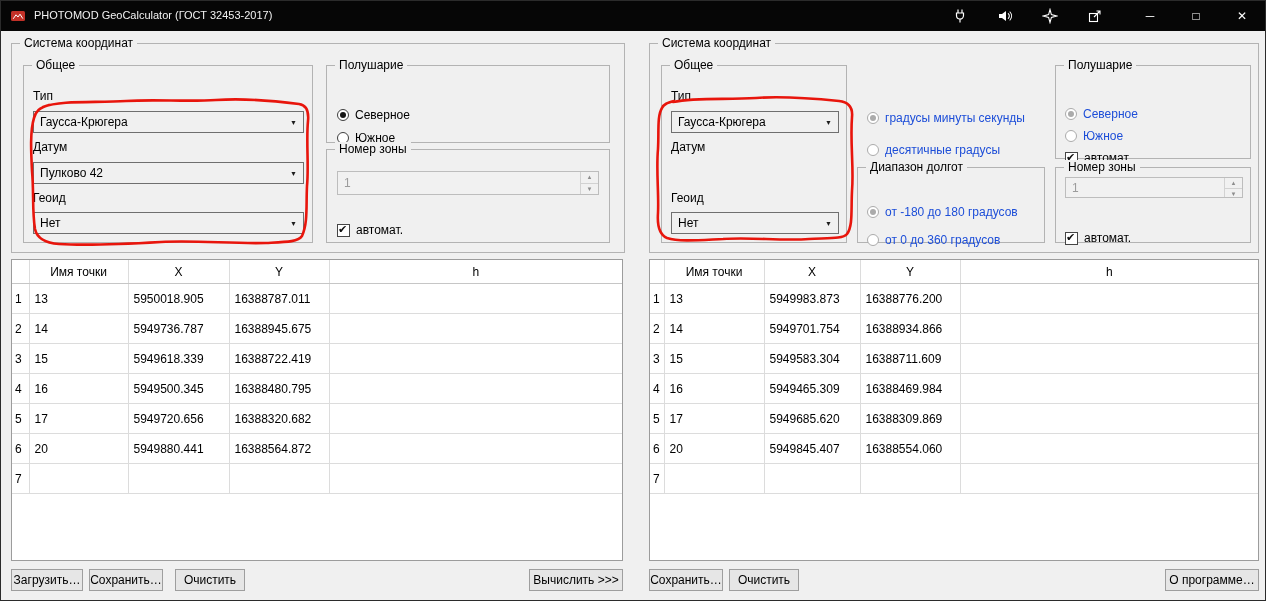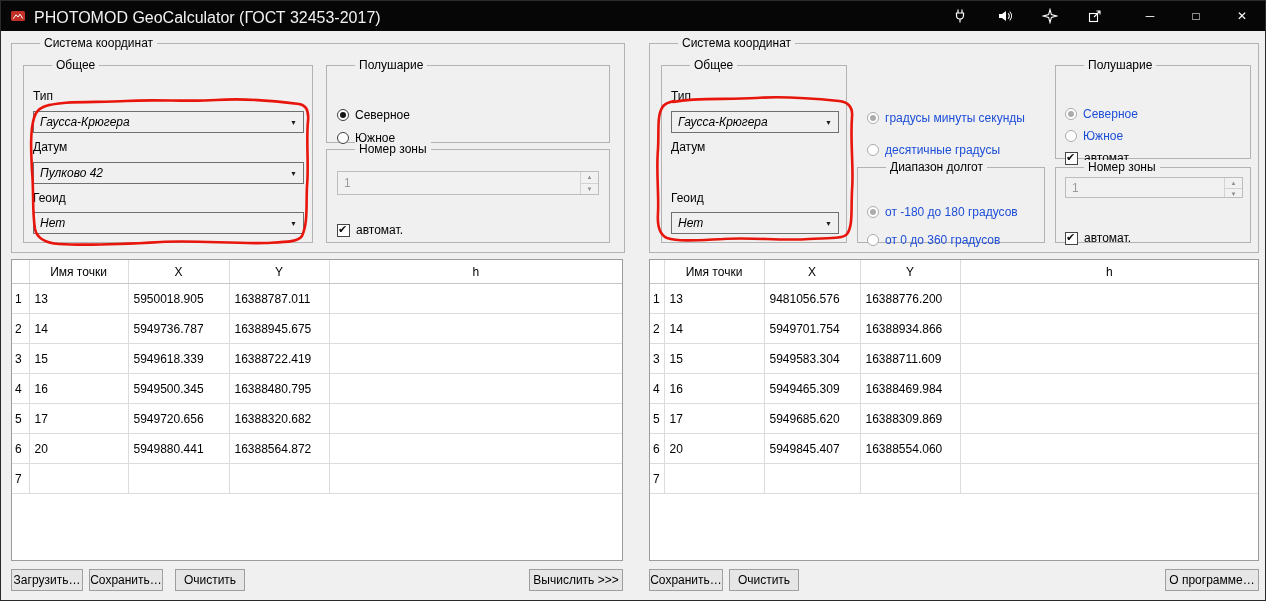--- a/index.html
+++ b/index.html
@@ -4,31 +4,31 @@
 <style>
   html,body { margin:0; padding:0; background:#888; }
   .window {
     position:relative; width:1266px; height:601px; background:#f0f0f0;
     font-family:"Liberation Sans",sans-serif; font-size:12px; color:#000;
     overflow:hidden; box-sizing:border-box; border:1px solid #2b2b2b;
   }
   
   .titlebar { position:absolute; left:0; top:0; width:100%; height:30px; background:#060606; color:#fff; }
   .app-icon { position:absolute; left:9px; top:7px; width:16px; height:16px; }
-  .tb-title { position:absolute; left:33px; top:8px; font-size:16px; color:#f2f2f2; white-space:nowrap; }
+  .tb-title { position:absolute; left:33px; top:8px; font-size:11px; color:#f2f2f2; white-space:nowrap; }
   .tb-tool { position:absolute; top:0; width:45px; height:30px; display:flex; align-items:center; justify-content:center; }
   .tb-btn  { position:absolute; top:0; width:46px; height:30px; display:flex; align-items:center; justify-content:center;
              color:#fff; font-size:12px; }
   
   .group { position:absolute; border:1px solid #b3b3b3; box-sizing:border-box; }
-  .g-label { position:absolute; top:-8px; left:8px; background:#f0f0f0; padding:0 4px; line-height:14px; white-space:nowrap;margin-left:20px; }
+  .g-label { position:absolute; top:-8px; left:8px; background:#f0f0f0; padding:0 4px; line-height:14px; white-space:nowrap; }
   .flabel { position:absolute; white-space:nowrap; }
   
   .combo { position:absolute; height:22px; background:#f0f0f0; border:1px solid #6f6f6f; box-sizing:border-box;
-           display:flex; align-items:center;font-style:italic; }
+           display:flex; align-items:center; }
   .combo .txt { flex:1; padding-left:6px; white-space:nowrap; overflow:hidden; }
   .combo .arr { width:19px; text-align:center; font-size:7px; color:#1c1c1c; }
   
   .ctl { position:absolute; display:flex; align-items:center; height:14px;margin-top:18px; }
   .rb { width:12px; height:12px; border-radius:50%; border:1px solid #3f3f3f; background:#fff; box-sizing:border-box;
         position:relative; margin-right:6px; flex:none; }
   .rb.sel::after { content:""; position:absolute; left:2px; top:2px; width:6px; height:6px; border-radius:50%; background:#151515; }
   .cb { width:13px; height:13px; border:1px solid #454545; background:#fff; box-sizing:border-box; position:relative;
         margin-right:6px; flex:none; }
   .cb .mark { position:absolute; left:0px; top:-2px; font-size:11px; color:#0d0d0d; line-height:13px; }
@@ -315,21 +315,21 @@
           <th>Имя точки</th>
           <th>X</th>
           <th>Y</th>
           <th>h</th>
         </tr>
       </thead>
       <tbody>
         <tr>
             <td class="rownum">1</td>
             <td>13</td>
-            <td>9481056.576</td>
+            <td>5949983.873</td>
             <td>16388776.200</td>
             <td></td>
           </tr>
         <tr>
             <td class="rownum">2</td>
             <td>14</td>
             <td>5949701.754</td>
             <td>16388934.866</td>
             <td></td>
           </tr>

